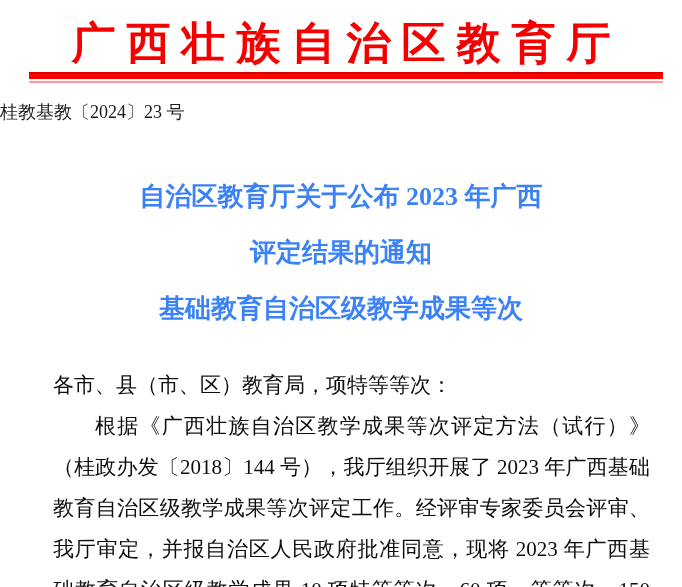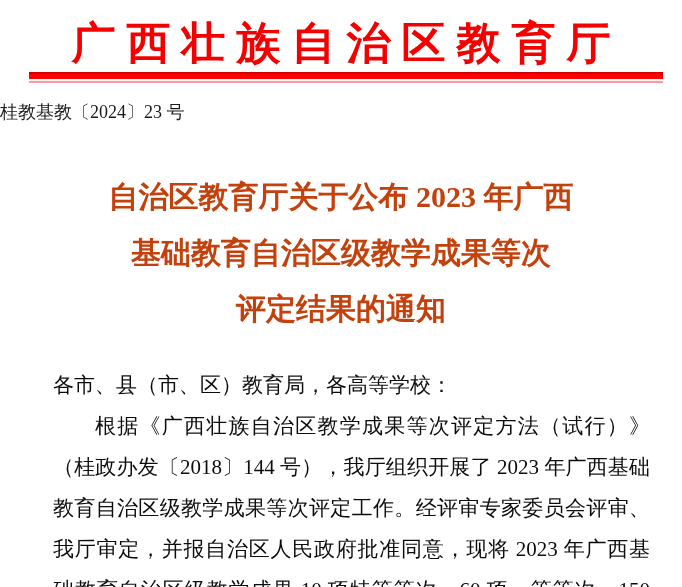--- a/index.html
+++ b/index.html
@@ -36,24 +36,24 @@
   .red-rule .rule-thin { height: 2px; background: #ff9a9a; }
   .doc-number {
     margin: 16px 42px 0 0;
     font-size: 18px;
     line-height: 26px;
     color: #1a1a1a;
   }
   .notice-title {
     margin-top: 44px;
     text-align: center;
-    font-size: 30px;
+    font-size: 26px;
     font-weight: bold;
     line-height: 56px;
-    color: #c2410c;
+    color: #3b82f6;
   }
   .notice-title .title-line { display: block; }
   .doc-body {
     margin: 28px 32px 0 53px;
     font-size: 21px;
     line-height: 41px;
     text-align: justify;
     color: #0d0d0d;
   }
   .doc-body .paragraph {
@@ -70,22 +70,22 @@
   <div class="red-rule">
     <div class="rule-thick"></div>
     <div class="rule-gap"></div>
     <div class="rule-thin"></div>
   </div>
 
   <div class="doc-number">桂教基教〔2024〕23 号</div>
 
   <div class="notice-title">
     <span class="title-line">自治区教育厅关于公布 2023 年广西</span>
+    <span class="title-line">评定结果的通知</span>
     <span class="title-line">基础教育自治区级教学成果等次</span>
-    <span class="title-line">评定结果的通知</span>
   </div>
 
   <div class="doc-body">
-    <div class="salutation">各市、县（市、区）教育局，各高等学校：</div>
+    <div class="salutation">各市、县（市、区）教育局，项特等等次：</div>
     <div class="paragraph">根据《广西壮族自治区教学成果等次评定方法（试行）》（桂政办发〔2018〕144 号），我厅组织开展了 2023 年广西基础教育自治区级教学成果等次评定工作。经评审专家委员会评审、我厅审定，并报自治区人民政府批准同意，现将 2023 年广西基础教育自治区级教学成果 10 项特等等次，60 项一等等次，150 项二等等次予以公布（具体名单见附件）。</div>
   </div>
 
 </div>
 
 </body></html>

